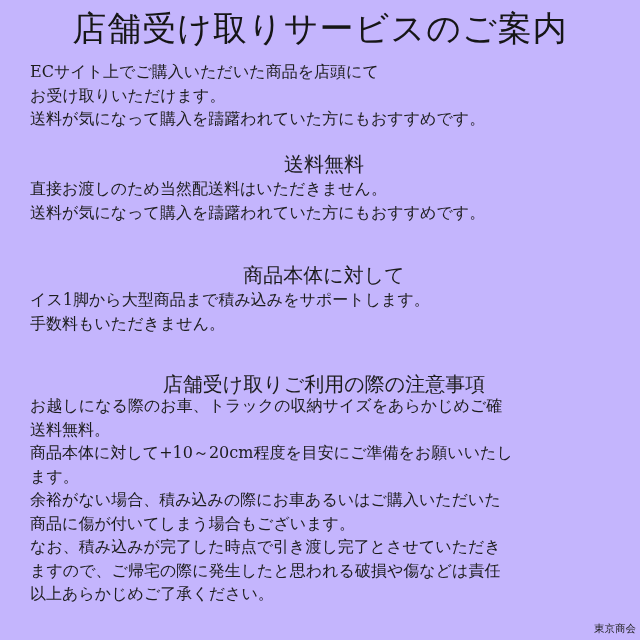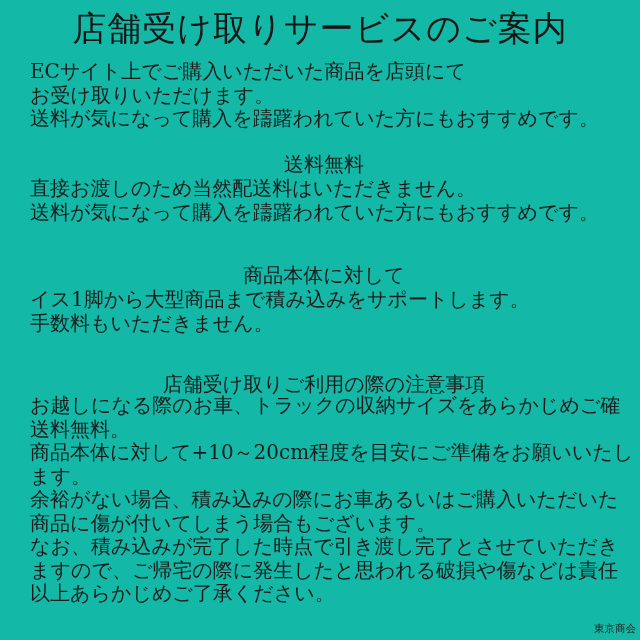--- a/index.html
+++ b/index.html
@@ -4,21 +4,21 @@
 <style>
   html, body {
     margin: 0;
     padding: 0;
     background: #ffffff;
   }
   .page {
     position: relative;
     width: 640px;
     height: 640px;
-    background: #14b8a6;
+    background: #c4b5fd;
     color: #1c1c1c;
     font-family: "DejaVu Serif", "Liberation Serif", serif;
     overflow: hidden;
   }
   .title {
     position: absolute;
     top: 6px;
     left: 0;
     width: 640px;
     margin: 0;
@@ -37,21 +37,21 @@
     font-size: 20px;
     font-weight: normal;
     text-align: center;
     line-height: 24px;
     color: #1c1c1c;
   }
   .para {
     position: absolute;
     left: 30px;
     width: 585px;
-    font-size: 20px;
+    font-size: 16px;
     line-height: 23.5px;
     color: #1c1c1c;
   }
   .line {
     white-space: nowrap;
   }
   .footer {
     position: absolute;
     top: 622px;
     right: 4px;

